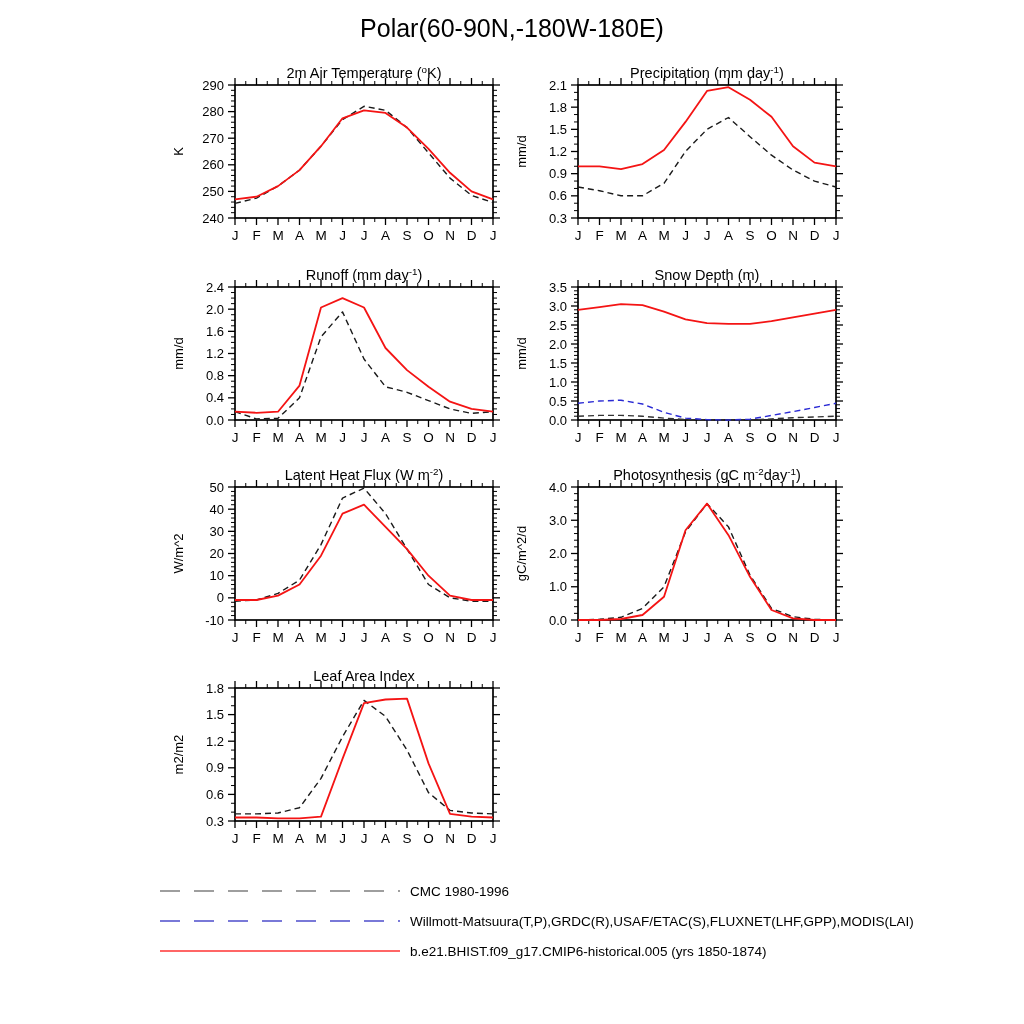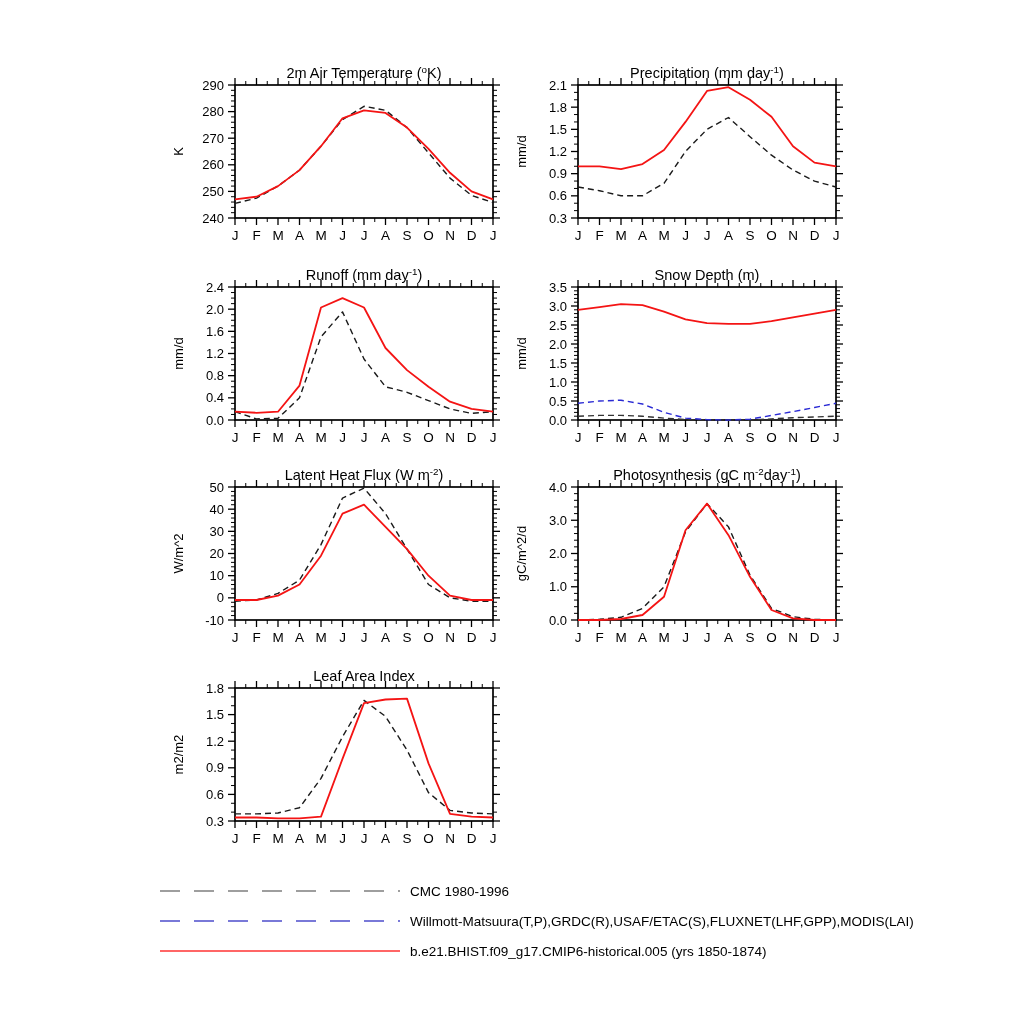--- a/index.html
+++ b/index.html
@@ -6,20 +6,21 @@
   #page{position:relative;width:1024px;height:1024px;background:#ffffff;overflow:hidden;
         font-family:"Liberation Sans",sans-serif;}
   #figure-title{position:absolute;left:0;top:14px;width:1024px;margin:0;text-align:center;
         font-size:25px;font-weight:normal;color:#000;letter-spacing:0px;}
   svg text{font-family:"Liberation Sans",sans-serif;fill:#000;}
 </style>
 </head>
 <body>
 
 <div id="page">
+  <h1 id="figure-title">Polar(60-90N,-180W-180E)</h1>
   <svg id="figure-canvas" width="1024" height="1024" viewBox="0 0 1024 1024" style="position:absolute;left:0;top:0;">
     <g id="charts">
         <g>
           <rect x="235" y="85" width="258" height="133" fill="none" stroke="#000" stroke-width="1.7"></rect>
           <line x1="228" y1="218" x2="235" y2="218" stroke="#000" stroke-width="1.3"></line>
           <line x1="493" y1="218" x2="500" y2="218" stroke="#000" stroke-width="1.3"></line>
           <text x="224" y="222.5" text-anchor="end" font-size="13">240</text>
           <line x1="228" y1="191.4" x2="235" y2="191.4" stroke="#000" stroke-width="1.3"></line>
           <line x1="493" y1="191.4" x2="500" y2="191.4" stroke="#000" stroke-width="1.3"></line>
           <text x="224" y="195.9" text-anchor="end" font-size="13">250</text>

